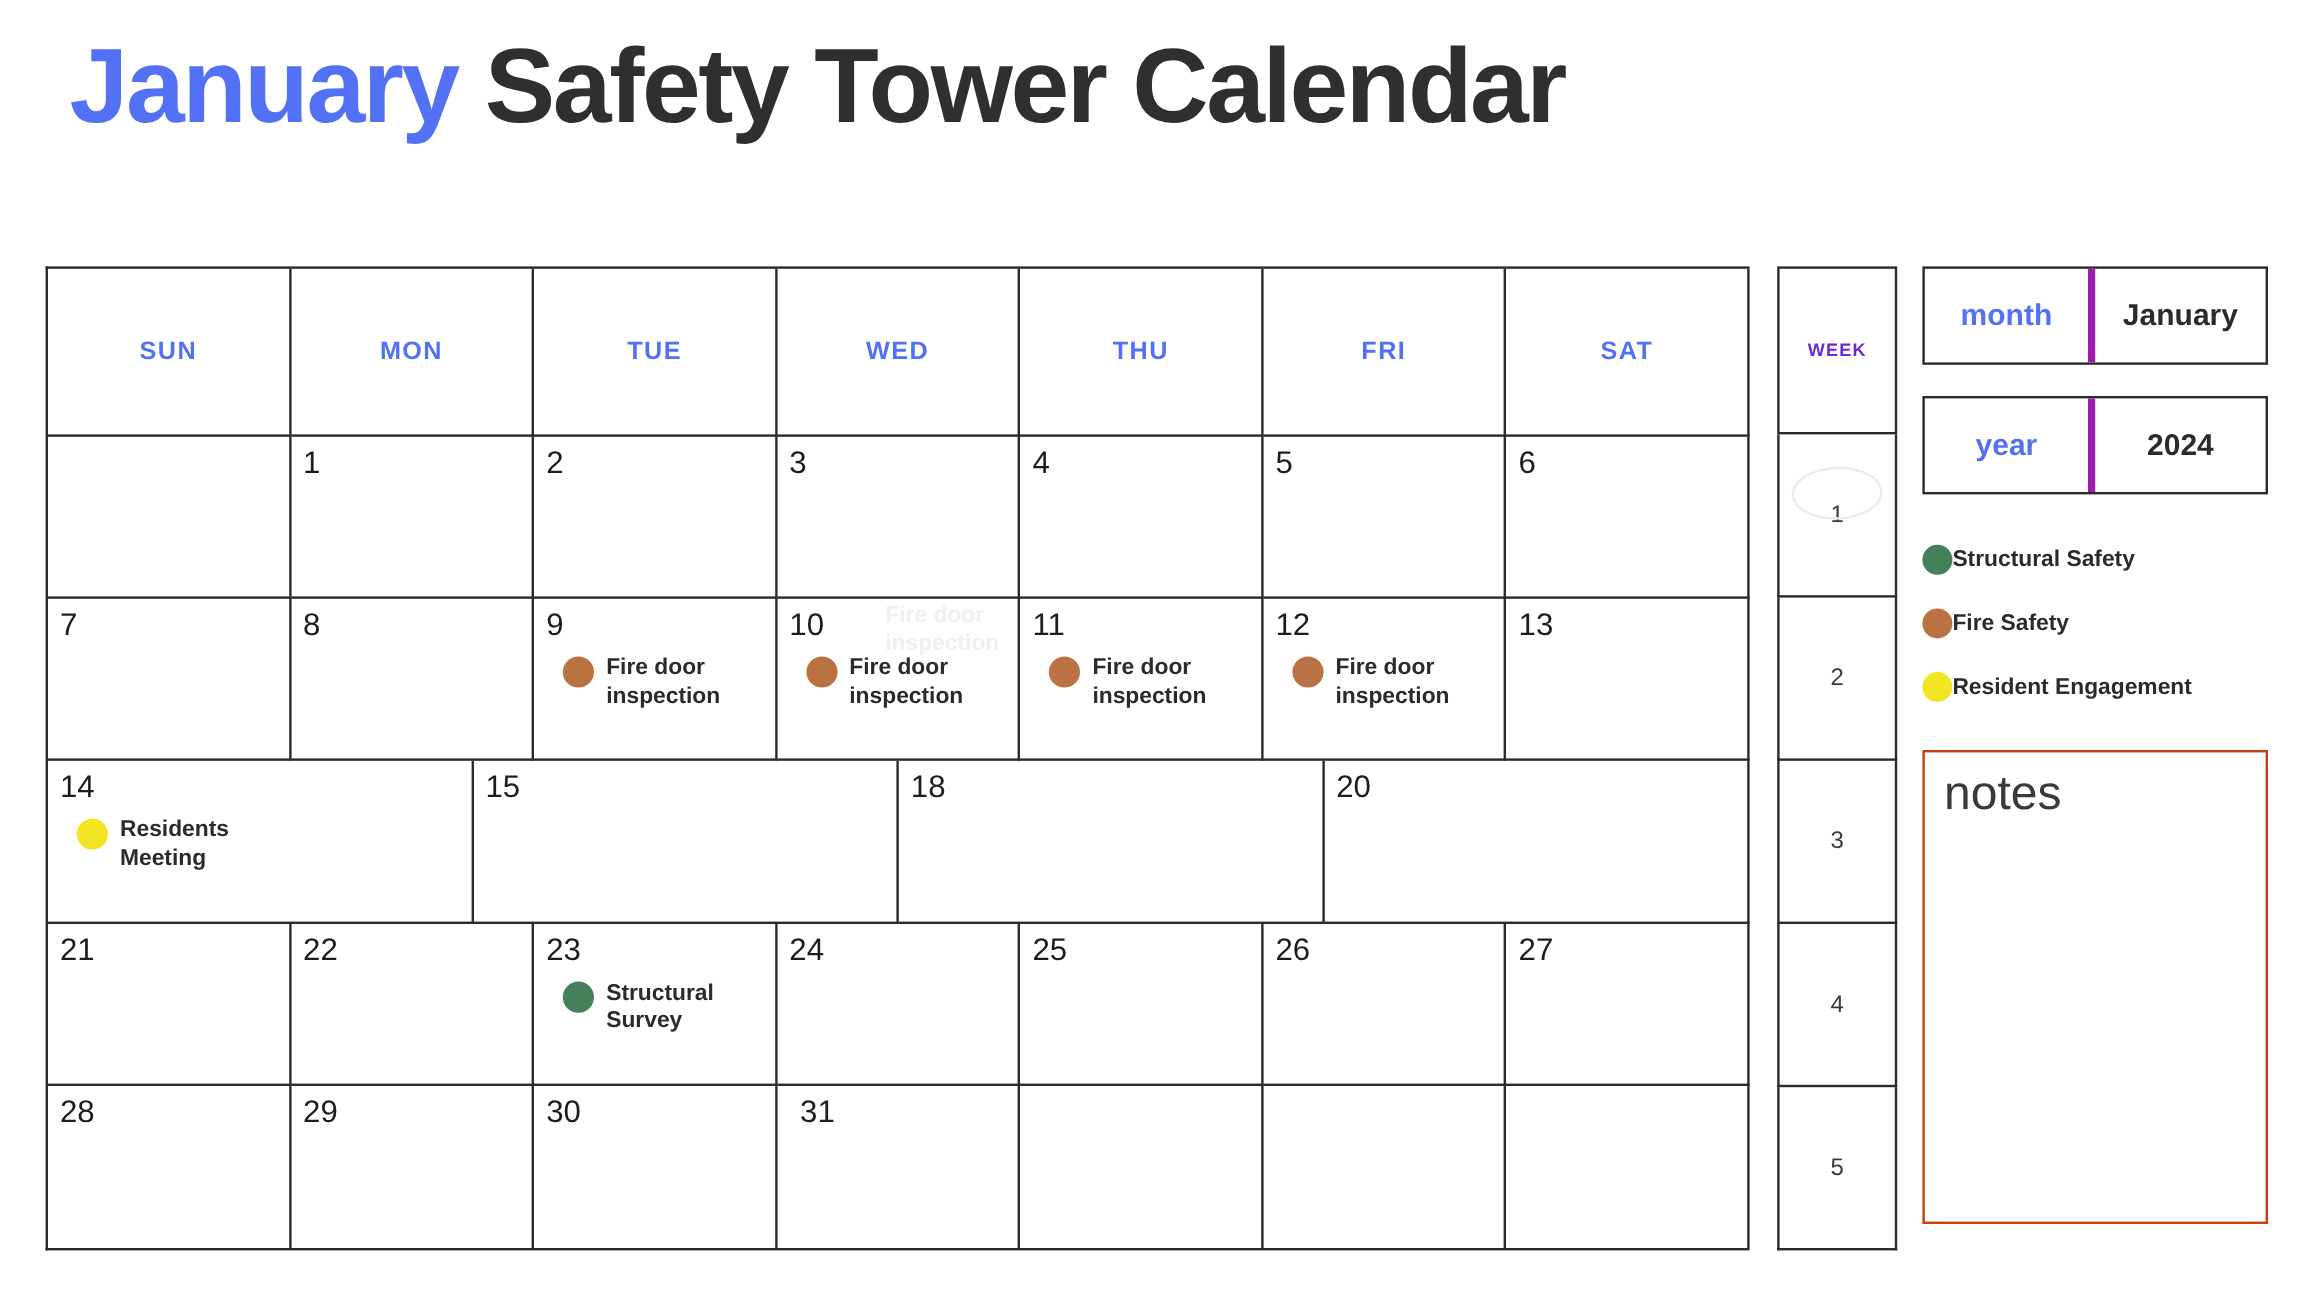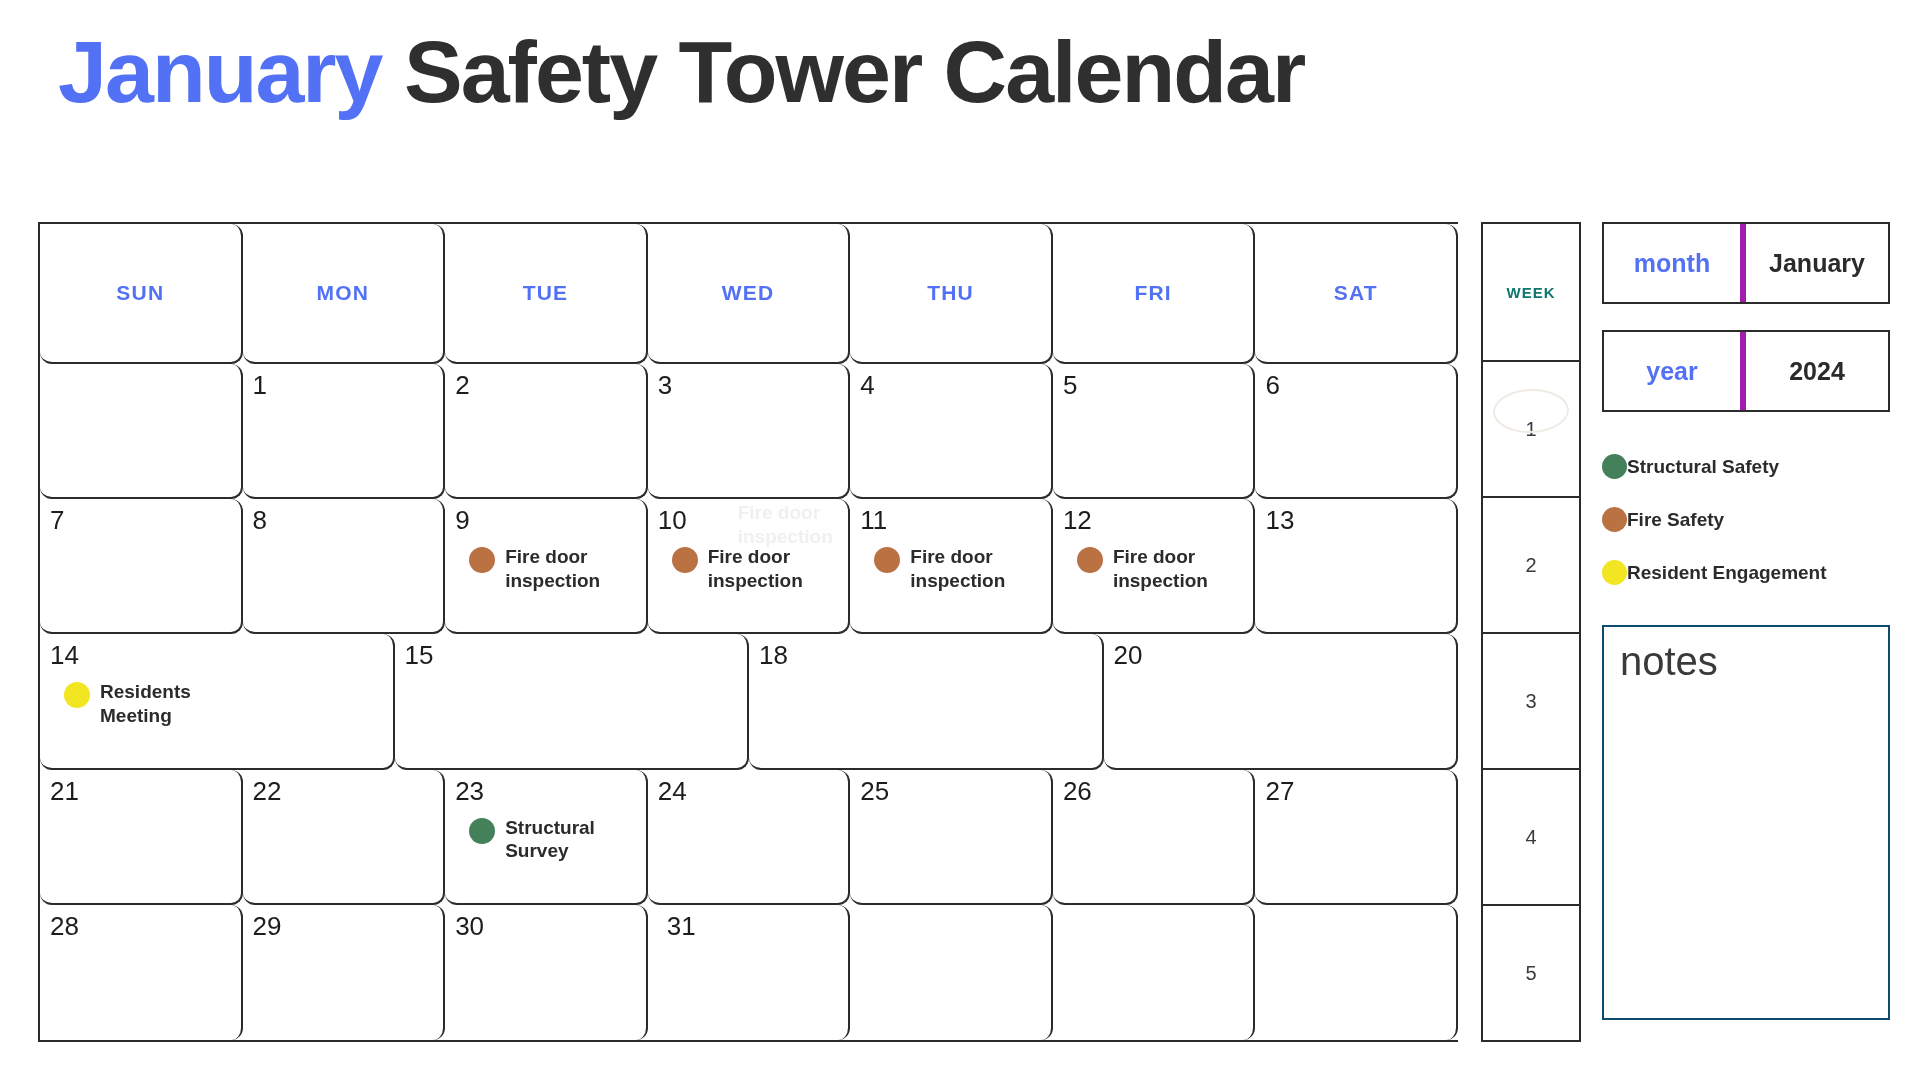--- a/index.html
+++ b/index.html
@@ -39,21 +39,20 @@
   }
   .cal-row { display: flex; flex: 1; }
   .cal-row.head { flex: 0 0 140px; }
   .cal-cell {
     flex: 1 1 0;
     border-right: 2px solid #2b2b2b;
     border-bottom: 2px solid #2b2b2b;
     position: relative;
     padding: 8px 10px;
     min-width: 0;
-    border-radius: 12px;
   }
   .cal-row:last-child .cal-cell { border-bottom: none; }
 
   .dow {
     display: flex; align-items: center; justify-content: center;
     color: #5271f5;
     font-weight: 700;
     font-size: 21px;
     letter-spacing: 1.2px;
     padding: 0;
@@ -103,21 +102,21 @@
   .weekcol {
     position: absolute;
     left: 1481px; top: 222px;
     width: 100px; height: 820px;
     display: flex; flex-direction: column;
   }
   .week-head {
     flex: 0 0 140px;
     border: 2px solid #2b2b2b;
     display: flex; align-items: center; justify-content: center;
-    color: #0f766e; font-weight: 700; font-size: 15px; letter-spacing: 1px;
+    color: #6d28d9; font-weight: 700; font-size: 15px; letter-spacing: 1px;
   }
   .week-cell {
     flex: 1 1 0;
     border: 2px solid #2b2b2b;
     border-top: none;
     display: flex; align-items: center; justify-content: center;
     font-size: 20px; color: #3a3a3a;
     position: relative;
   }
   .week-circle {
@@ -148,21 +147,21 @@
 
   .legend { margin-top: 28px; margin-bottom: 26px; }
   .legend-item {
     display: flex; align-items: center; gap: 0;
     height: 53px;
   }
   .legend-dot { width: 25px; height: 25px; border-radius: 50%; flex: 0 0 auto; }
   .legend-label { font-size: 19px; font-weight: 700; color: #2b2b2b; white-space: nowrap; }
 
   .notes {
-    border: 2px solid #0c4a6e;
+    border: 2px solid #c2410c;
     height: 395px;
     padding: 14px 16px;
   }
   .notes-title {
     font-size: 40px;
     color: #3a3a3a;
     font-weight: 400;
     line-height: 1;
   }
 </style>

